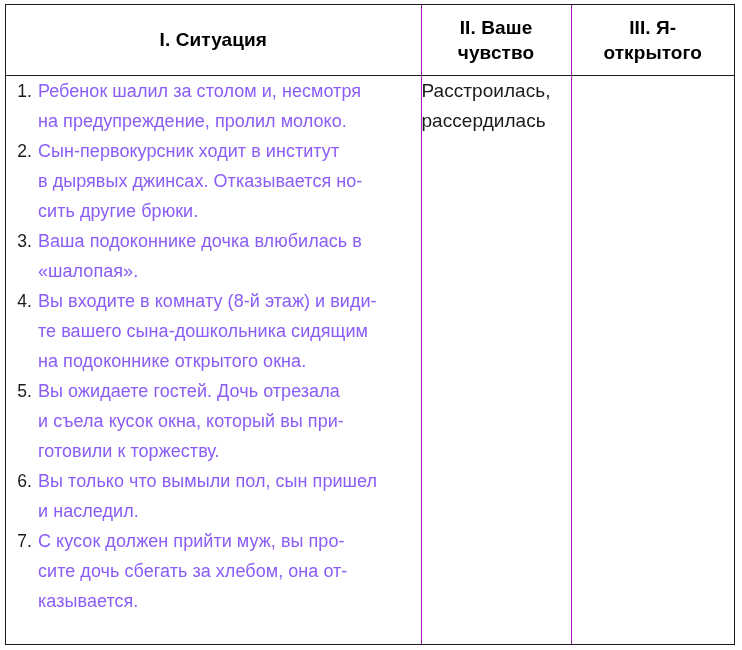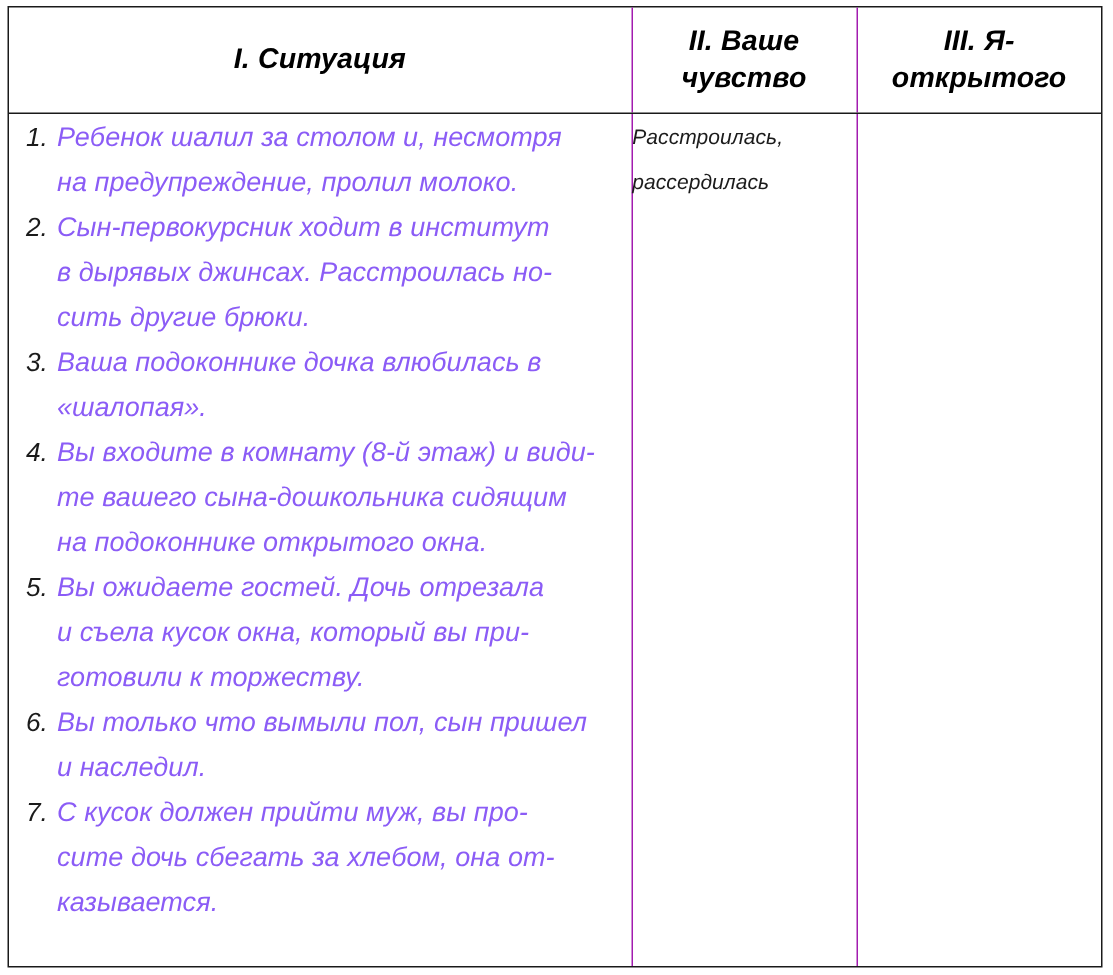--- a/index.html
+++ b/index.html
@@ -27,21 +27,20 @@
   
   .worksheet {
     position: absolute;
     left: 5px;
     top: 4px;
     width: 730px;
     height: 641px;
     border: 1px solid #1a1a1a;
     box-sizing: border-box;
     background: #ffffff;
-    font-style: italic;
   }
 
   .table {
     width: 100%;
     height: 100%;
     border-collapse: collapse;
     table-layout: fixed;
   }
 
   .table col.col-situation { width: 415px; }
@@ -127,21 +126,21 @@
 
   ol.situations li .txt {
     display: block;
     font-size: 18px;
     line-height: 30px;
     white-space: pre-line;
     color: #8b5cf6;
   }
 
   .feeling-text {
-    font-size: 14px;
+    font-size: 19px;
     line-height: 30px;
     white-space: pre-line;
     color: #1b1b1b;
     letter-spacing: 0.05px;
   }
 
   .message-text {
     font-size: 17.5px;
     line-height: 30px;
     white-space: pre-line;
@@ -184,21 +183,21 @@
           <td class="situation-cell">
             <ol class="situations" id="situation-list">
                 <li>
                   <span class="num">1.</span>
                   <span class="txt">Ребенок шалил за столом и, несмотря
 на предупреждение, пролил молоко.</span>
                 </li>
                 <li>
                   <span class="num">2.</span>
                   <span class="txt">Сын-первокурсник ходит в институт
-в дырявых джинсах. Расстроилась но-
+в дырявых джинсах. Отказывается но-
 сить другие брюки.</span>
                 </li>
                 <li>
                   <span class="num">3.</span>
                   <span class="txt">Ваша подоконнике дочка влюбилась в
 «шалопая».</span>
                 </li>
                 <li>
                   <span class="num">4.</span>
                   <span class="txt">Вы входите в комнату (8-й этаж) и види-

